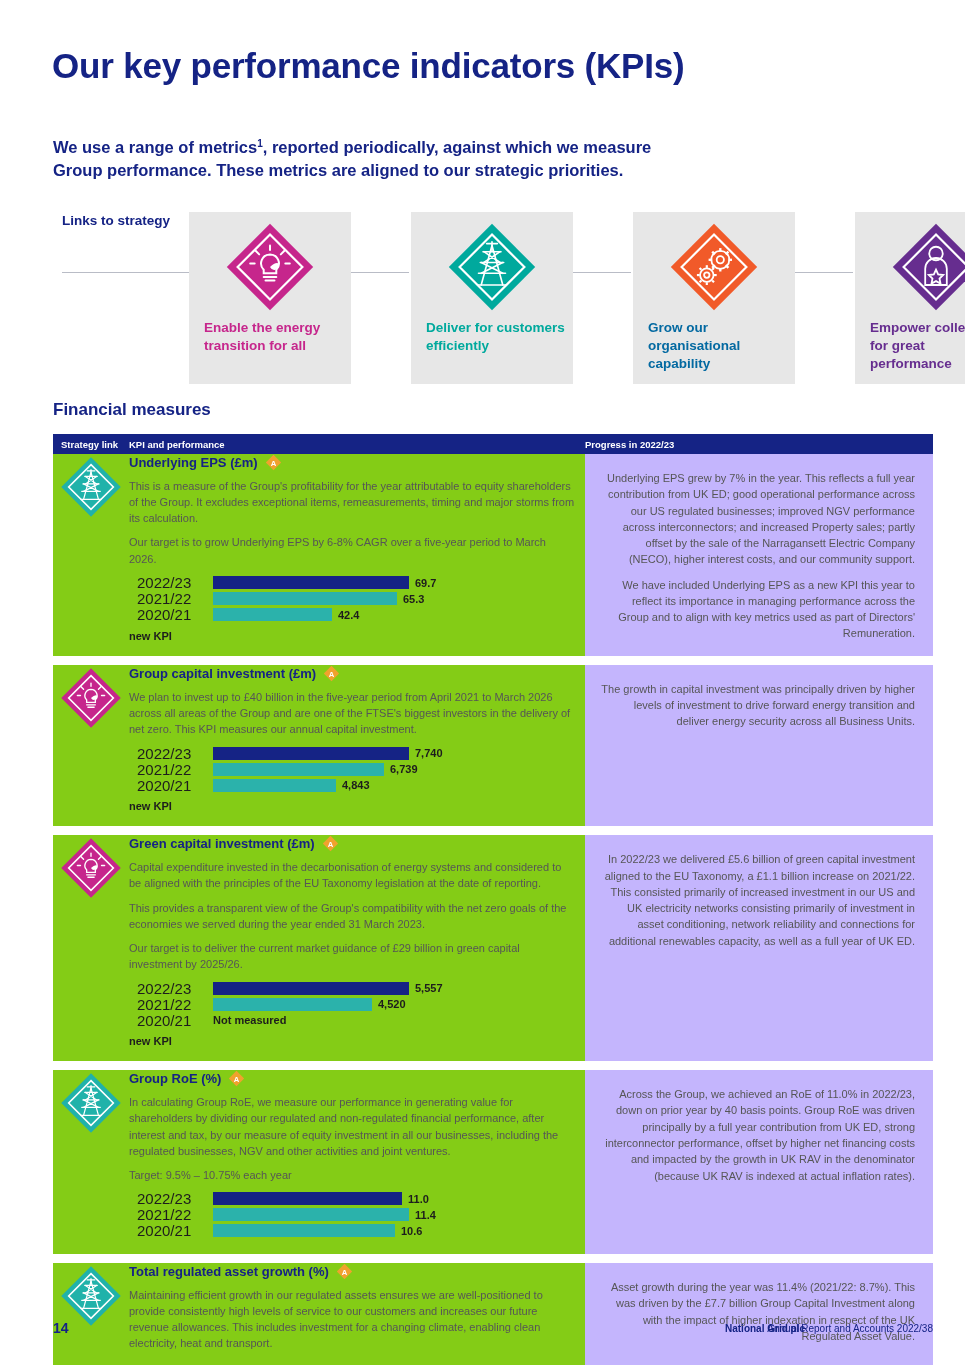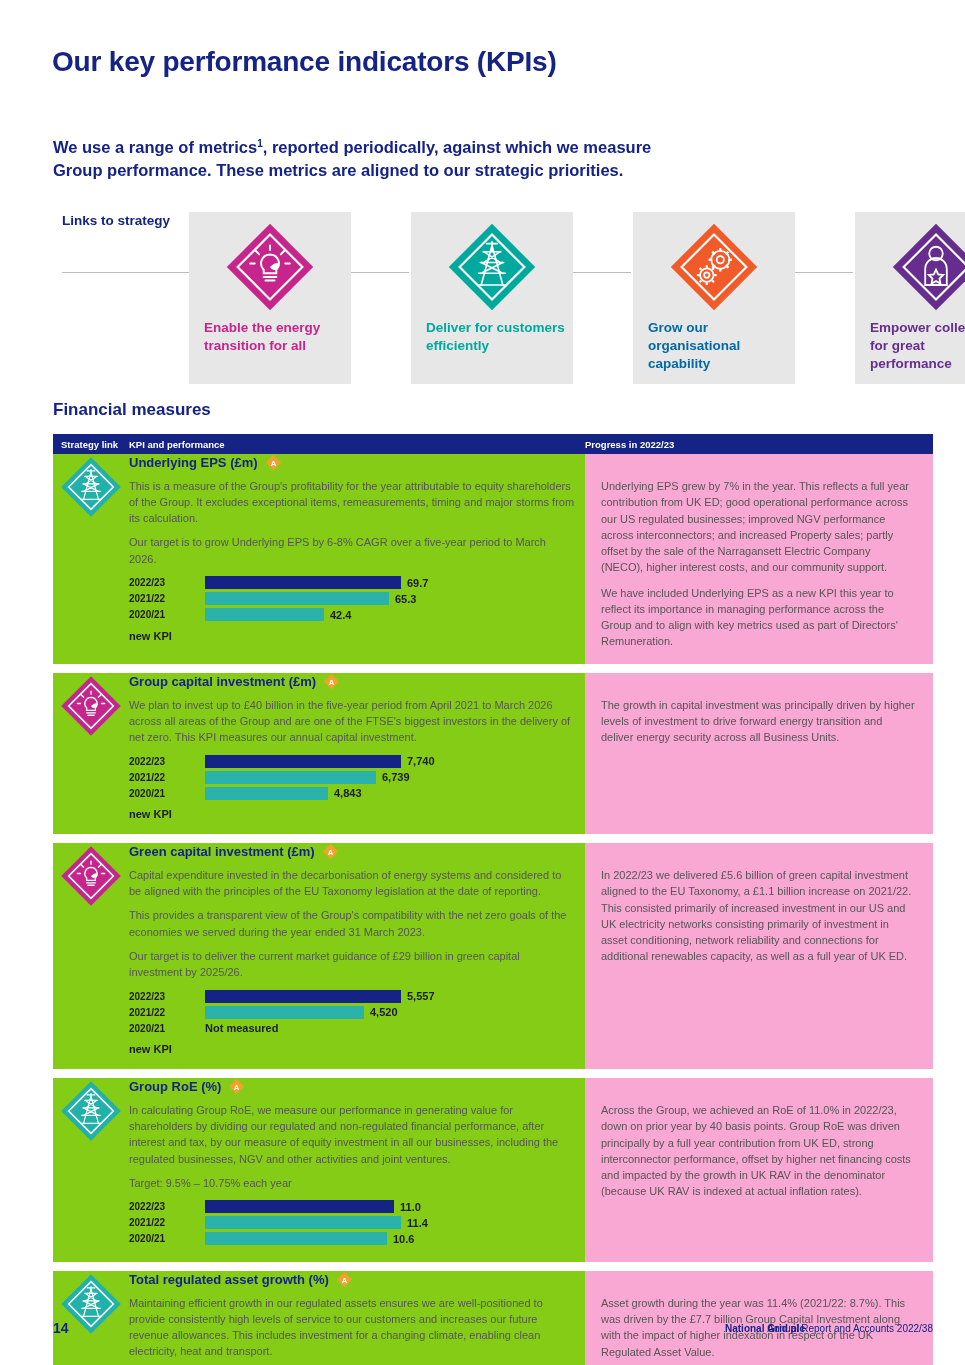--- a/index.html
+++ b/index.html
@@ -8,21 +8,21 @@
     background: #ffffff;
     font-family: "Liberation Sans", sans-serif;
     color: #3c3c3c;
     overflow: hidden;
   }
   .page { position: relative; width: 965px; height: 1365px; }
 
   
   .page-title {
     position: absolute; left: 52px; top: 46px;
-    font-size: 28px; font-weight: bold; color: #152385;
+    font-size: 35px; font-weight: bold; color: #152385;
     letter-spacing: -0.2px;
   }
   .intro {
     position: absolute; left: 53px; top: 136px; width: 610px;
     font-size: 16.5px; font-weight: bold; color: #152385;
     line-height: 1.42;
   }
   .intro sup { font-size: 10px; vertical-align: super; }
 
   
@@ -69,23 +69,23 @@
   .th-kpi { width: 456px; }
   .th-progress { flex: 1; }
 
   .row { display: flex; position: relative; }
   .row-gap { height: 9px; background: #ffffff; }
   .cell-left {
     width: 532px; background: #84cc16;
     display: flex; padding: 0 0 14px 0;
   }
   .cell-right {
-    flex: 1; background: #f9a8d4;
-    padding: 24px 18px 14px 16px;
-    font-size: 11px; line-height: 1.48; color: #565656;
+    flex: 1; background: #c4b5fd;
+    padding: 16px 18px 14px 16px;
+    font-size: 11px; line-height: 1.48; color: #565656; text-align: right;
   }
   .cell-right p { margin-bottom: 9px; }
   .cell-right p:last-child { margin-bottom: 0; }
 
   .strat-col {
     width: 76px; display: flex; justify-content: center;
     align-items: flex-start; padding-top: 2px;
   }
   .strat-col .diamond-wrap { width: 62px; height: 62px; }
 
@@ -102,21 +102,21 @@
     font-size: 11px; line-height: 1.47; color: #565656; margin-bottom: 8px;
   }
   .kpi-p:last-of-type { margin-bottom: 0; }
 
   
   .bars { margin-top: 9px; }
   .bar-row {
     display: flex; align-items: center; height: 14px; margin-bottom: 2px;
   }
   .bar-label {
-    width: 76px; font-size: 10px; font-weight: bold; color: #1d1d1d; flex: none;
+    width: 76px; font-size: 15px; font-weight: normal; color: #1d1d1d; flex: none; margin-left: 8px;
   }
   .bar-track { flex: 1; display: flex; align-items: center; height: 13px; }
   .bar {
     height: 13px; display: block;
   }
   .bar-value {
     font-size: 11px; font-weight: bold; color: #1d1d1d;
     margin-left: 6px; white-space: nowrap;
   }
   .bar-notmeasured {

